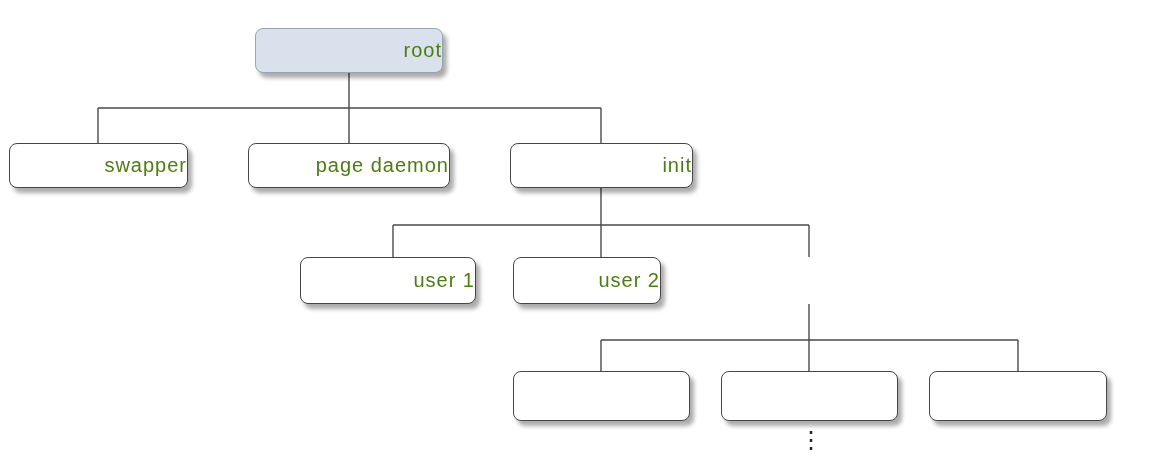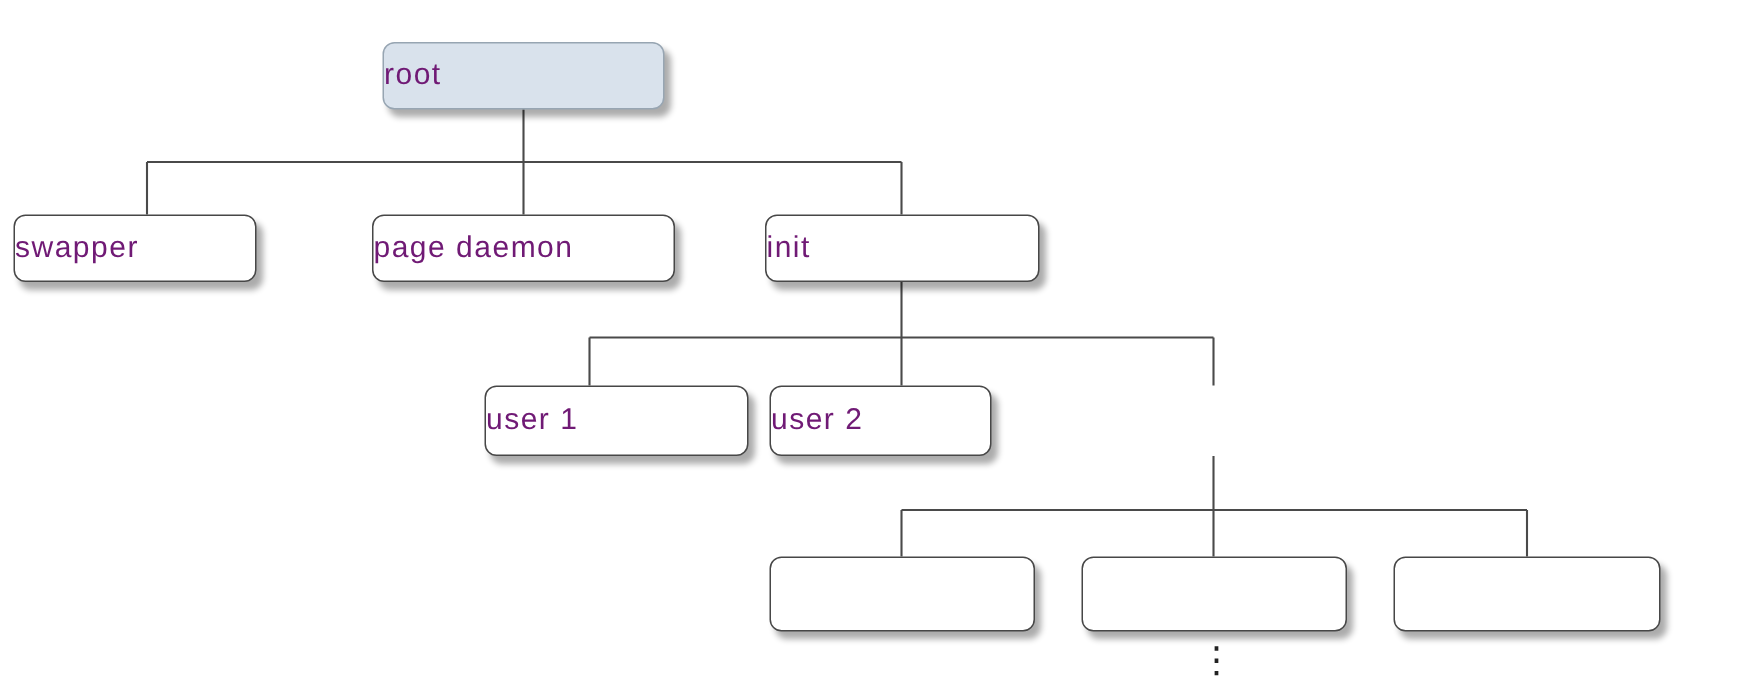--- a/index.html
+++ b/index.html
@@ -28,24 +28,24 @@
   }
   .node {
     position: absolute;
     box-sizing: border-box;
     background: var(--node-fill, #ffffff);
     border: 1px solid var(--node-border, #474747);
     border-radius: 8px;
     box-shadow: 4px 5px 4px rgba(0, 0, 0, 0.33);
     display: flex;
     align-items: center;
-    justify-content: flex-start;
+    justify-content: flex-end;
     font-size: 20px;
     letter-spacing: 1px;
-    color: #701a75;
+    color: #4d7c0f;
     white-space: nowrap;
   }
   .node-root {
     background: var(--root-fill, #d9e2ec);
     border-color: var(--root-border, #97a5b2);
   }
   .ellipsis {
     position: absolute;
     left: 799px;
     top: 428px;
@@ -65,33 +65,33 @@
   <svg class="connector" width="1158" height="462" viewBox="0 0 1158 462">
     <path d="M349,73 L349,108 M98,108 L601,108 M98,108 L98,143 M349,108 L349,143 M601,108 L601,143"></path>
     <path d="M601,188 L601,225 M393,225 L809,225 M393,225 L393,257 M601,225 L601,257 M809,225 L809,257"></path>
     <path d="M809,304 L809,340 M601,340 L1018,340 M601,340 L601,371 M809,340 L809,371 M1018,340 L1018,371"></path>
   </svg>
 
   <div class="node node-root" style="left:255px; top:28px; width:188px; height:45px;">
     <span>root</span>
   </div>
 
-  <div class="node" style="left:9px; top:143px; width:162px; height:45px;">
+  <div class="node" style="left:9px; top:143px; width:179px; height:45px;">
     <span>swapper</span>
   </div>
 
   <div class="node" style="left:510px; top:143px; width:183px; height:45px;">
     <span>init</span>
   </div>
 
   <div class="node" style="left:248px; top:143px; width:202px; height:45px;">
     <span>page daemon</span>
   </div>
 
-  <div class="node" style="left:323px; top:257px; width:176px; height:47px;">
+  <div class="node" style="left:300px; top:257px; width:176px; height:47px;">
     <span>user 1</span>
   </div>
 
   <div class="node" style="left:513px; top:257px; width:148px; height:47px;">
     <span>user 2</span>
   </div>
 
 
   <div class="node" style="left:513px; top:371px; width:177px; height:50px;">
     <span></span>

